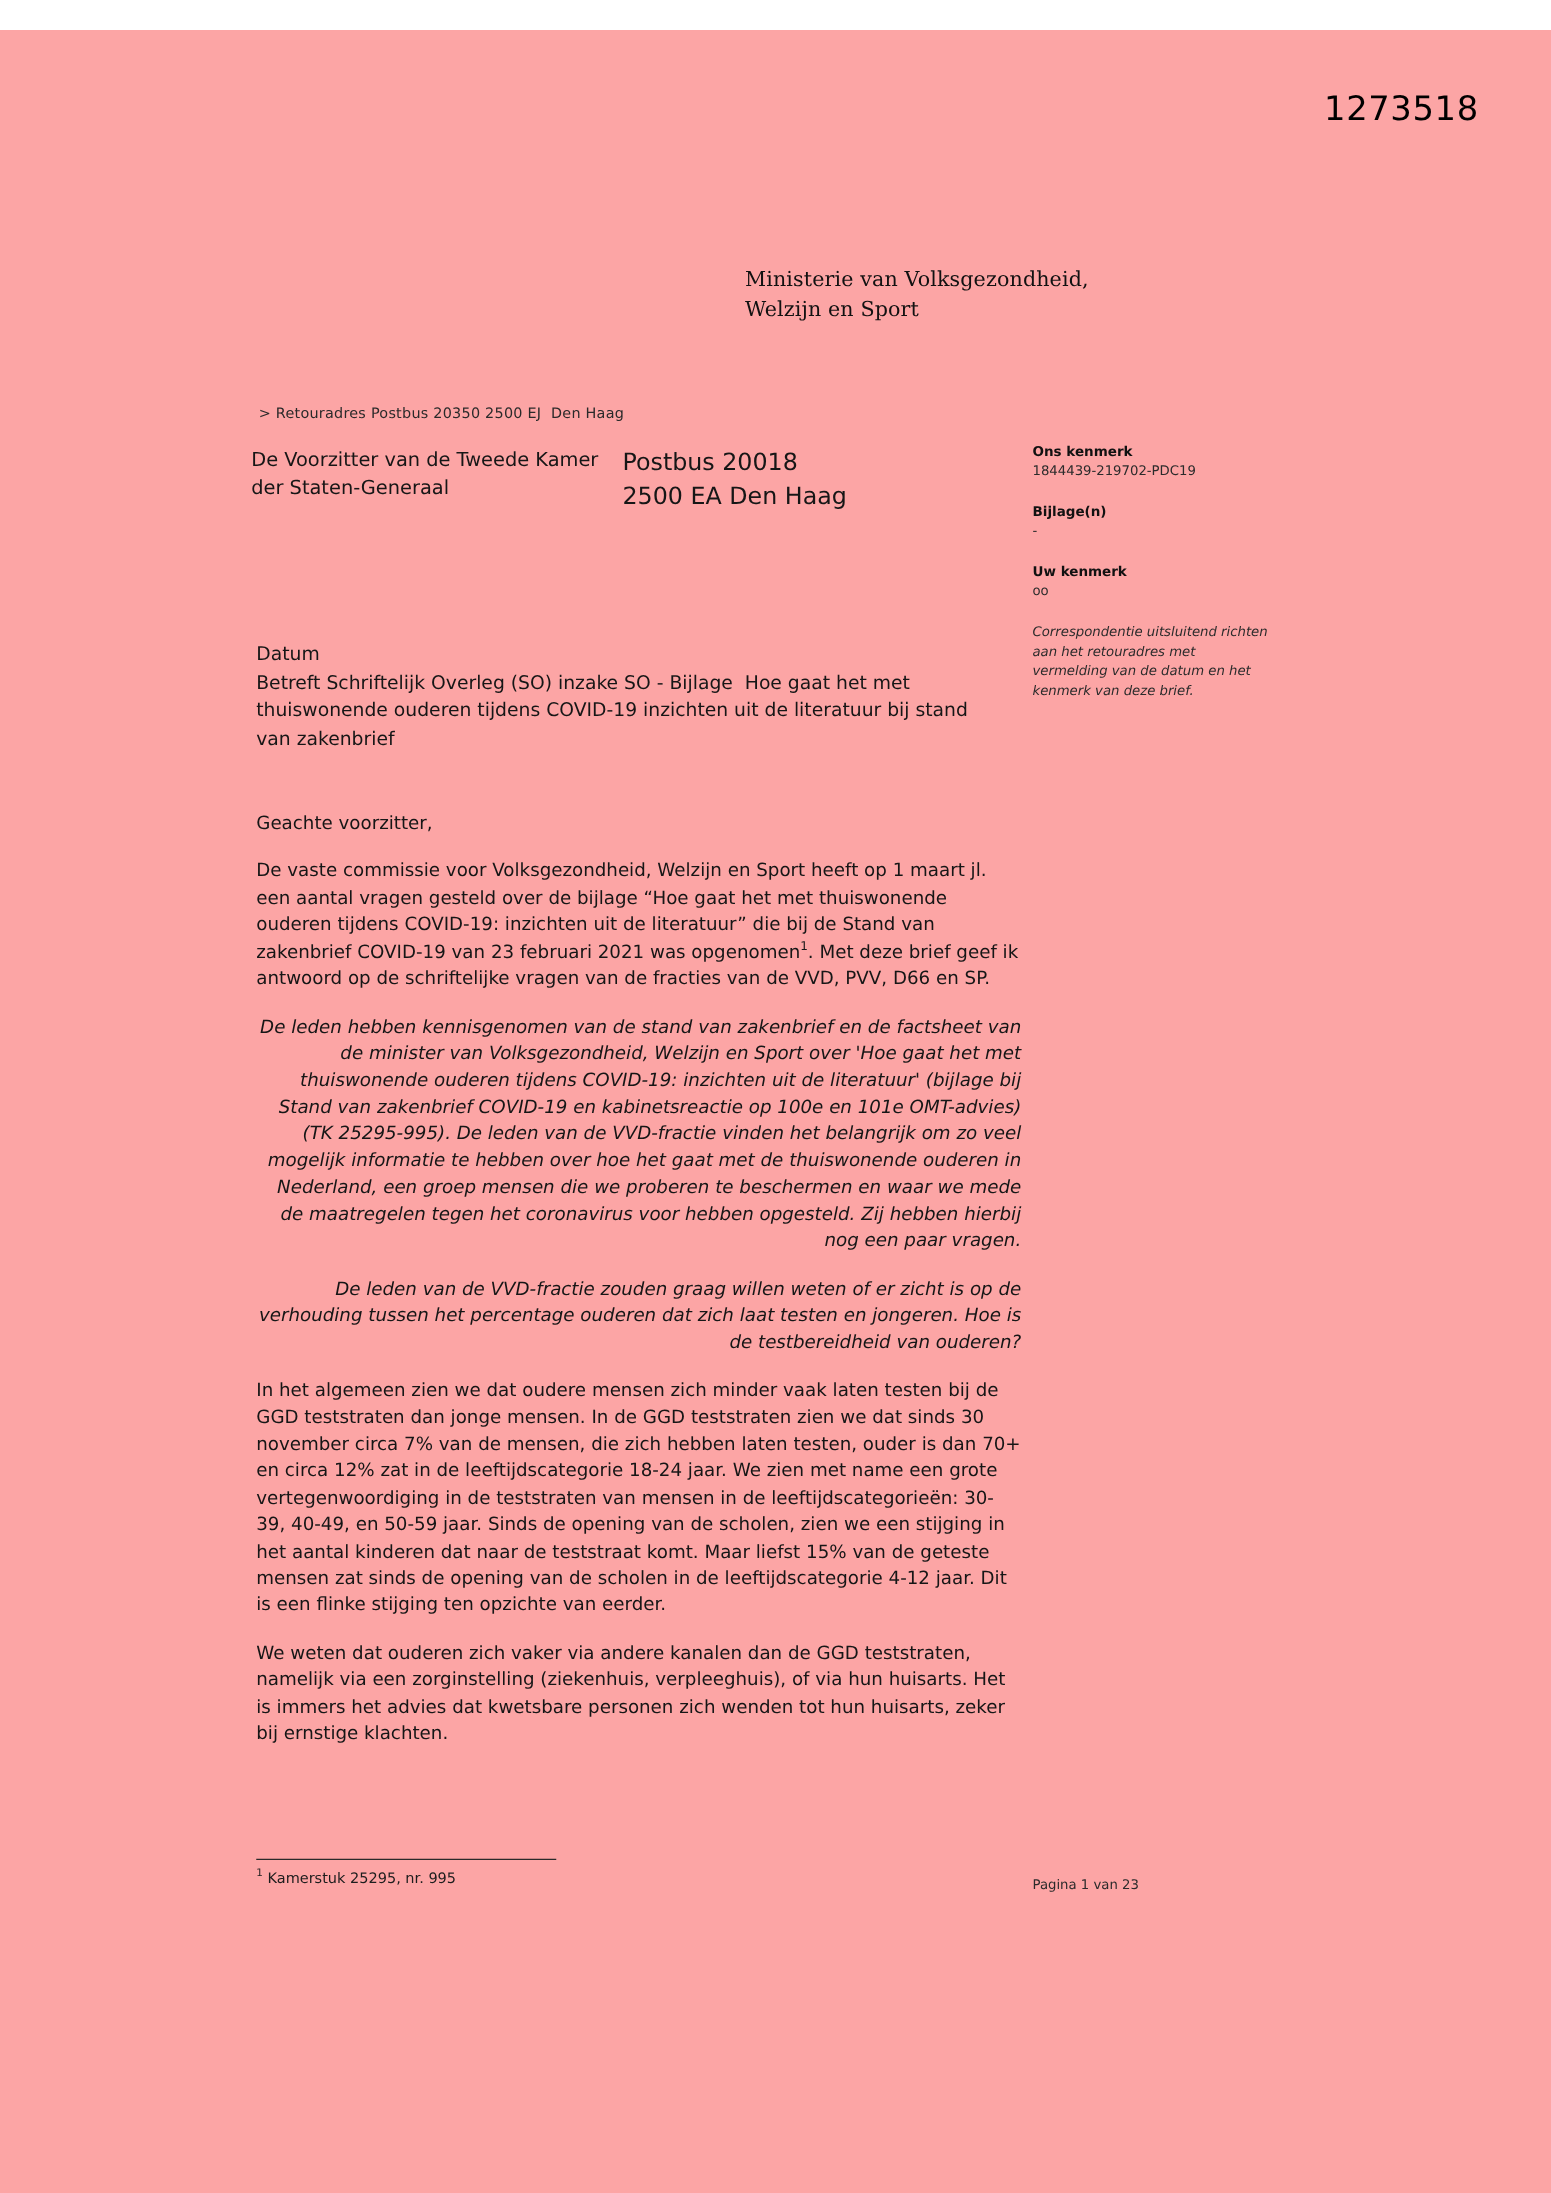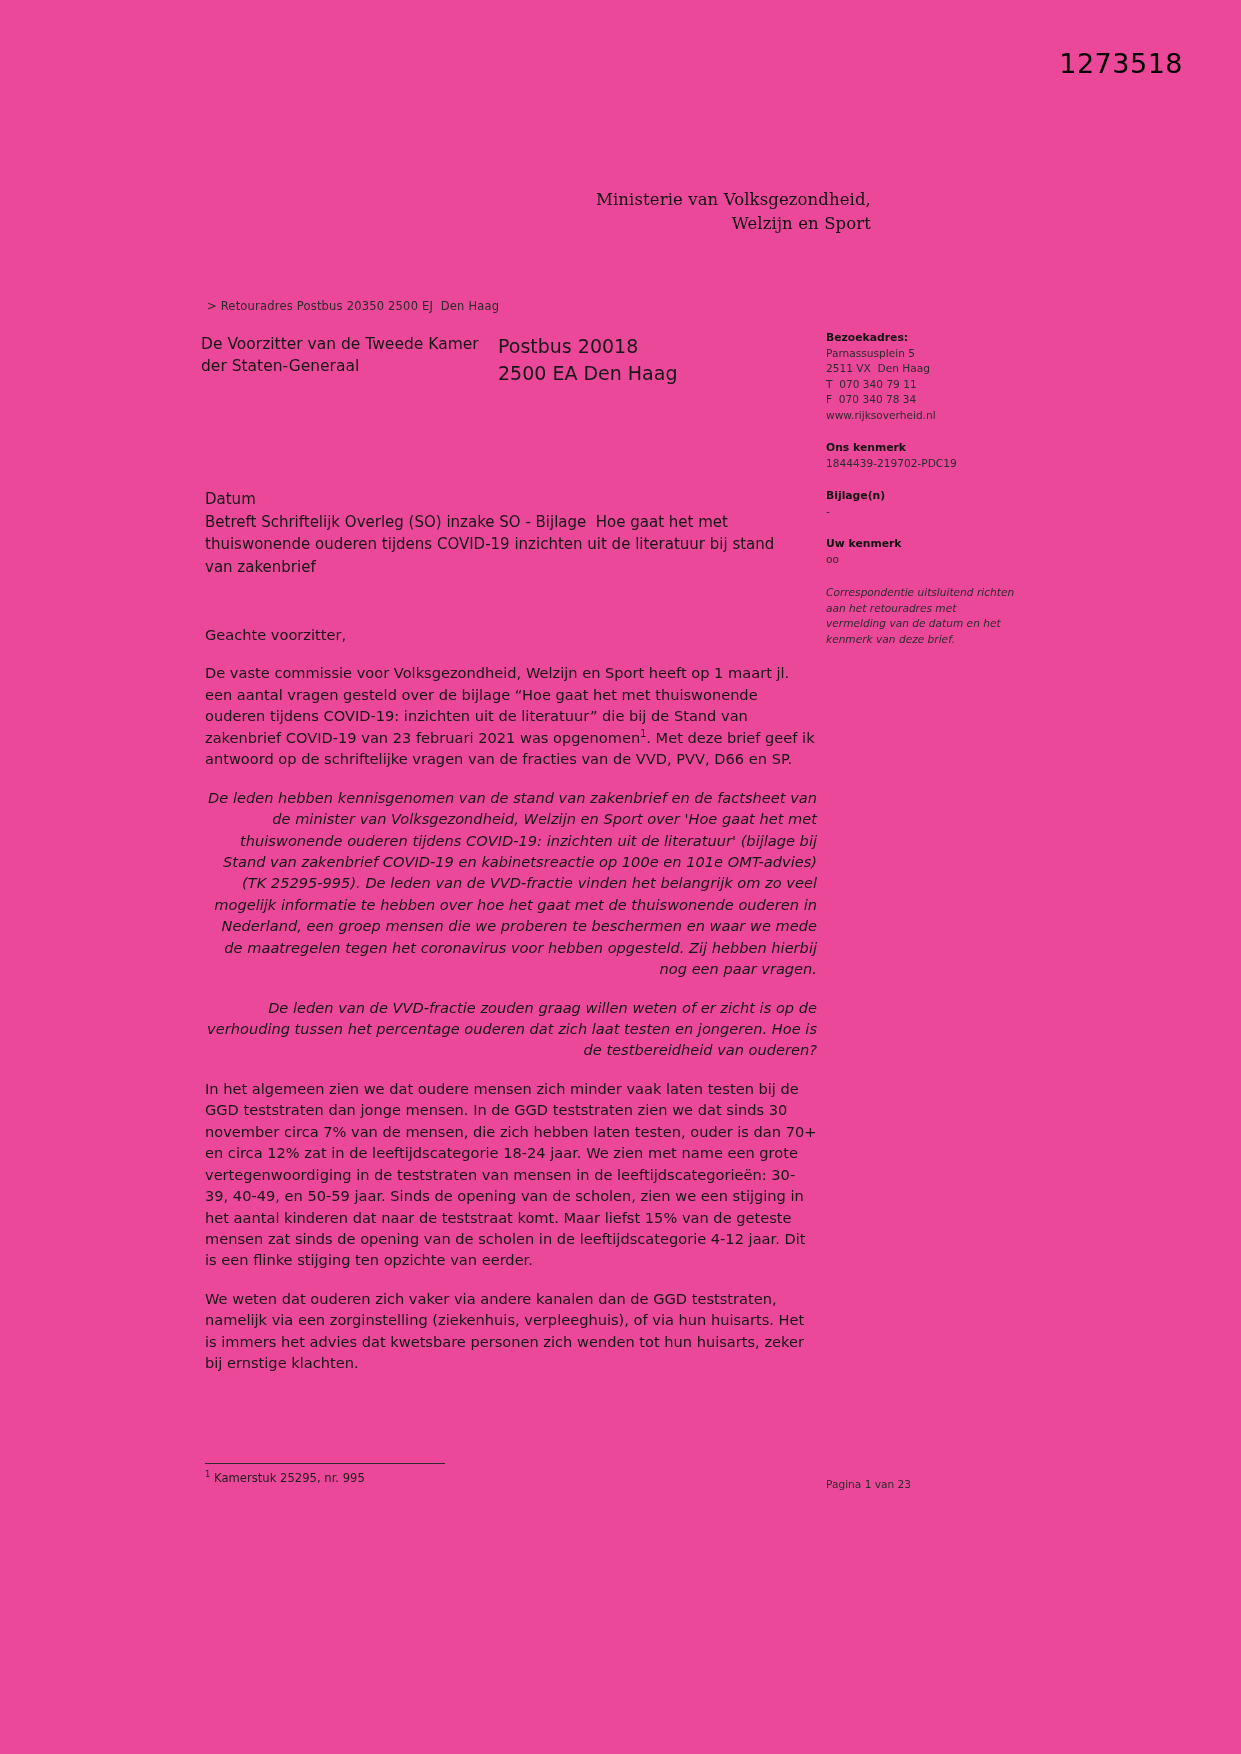--- a/index.html
+++ b/index.html
@@ -12,21 +12,22 @@
     height: 1754px;
     position: relative;
     font-family: "DejaVu Sans", sans-serif;
     color: #1a1a1a;
     overflow: hidden;
   }
 
   .page {
     position: absolute;
     inset: 0;
-    background: #ec4899;
+    background: #fca5a5;
+    margin-top: 24px;
   }
 
   
   .doc-number {
     position: absolute;
     top: 48px;
     right: 58px;
     font-size: 27px;
     letter-spacing: 0.5px;
     color: #000;
@@ -36,21 +37,20 @@
   
   .ministry {
     position: absolute;
     left: 596px;
     top: 188px;
     font-family: "DejaVu Serif", serif;
     font-size: 16.5px;
     line-height: 1.45;
     color: #111;
     letter-spacing: 0.1px;
-    text-align: right;
   }
 
   
   .retouradres {
     position: absolute;
     left: 207px;
     top: 299px;
     font-size: 11.5px;
     color: #2a2a2a;
     letter-spacing: 0.2px;
@@ -207,28 +207,20 @@
 
     <p class="it">De leden hebben kennisgenomen van de stand van zakenbrief en de factsheet van de minister van Volksgezondheid, Welzijn en Sport over 'Hoe gaat het met thuiswonende ouderen tijdens COVID-19: inzichten uit de literatuur' (bijlage bij Stand van zakenbrief COVID-19 en kabinetsreactie op 100e en 101e OMT-advies) (TK 25295-995). De leden van de VVD-fractie vinden het belangrijk om zo veel mogelijk informatie te hebben over hoe het gaat met de thuiswonende ouderen in Nederland, een groep mensen die we proberen te beschermen en waar we mede de maatregelen tegen het coronavirus voor hebben opgesteld. Zij  hebben hierbij nog een paar vragen.</p>
 
     <p class="it">De leden van de VVD-fractie zouden graag willen weten of er zicht is op de verhouding tussen het percentage ouderen dat zich laat testen en jongeren. Hoe is de testbereidheid van ouderen?</p>
 
     <p>In het algemeen zien we dat oudere mensen zich minder vaak laten testen bij de GGD teststraten dan jonge mensen. In de GGD teststraten zien we dat sinds 30 november circa 7% van de mensen, die zich hebben laten testen, ouder is dan 70+ en circa 12% zat in de leeftijdscategorie 18-24 jaar. We zien met name een grote vertegenwoordiging in de teststraten van mensen in de leeftijdscategorieën: 30-39, 40-49, en 50-59 jaar. Sinds de opening van de scholen, zien we  een stijging in het aantal kinderen dat naar de teststraat komt. Maar liefst 15% van de geteste mensen zat sinds de opening van de scholen in de leeftijdscategorie 4-12 jaar. Dit is een flinke stijging ten opzichte van eerder.</p>
     <p>We weten dat ouderen zich vaker via andere kanalen dan de GGD teststraten, namelijk via een zorginstelling (ziekenhuis, verpleeghuis), of via hun huisarts. Het is immers het advies dat kwetsbare personen zich wenden tot hun huisarts, zeker bij ernstige klachten.</p>
   </div>
 
   <div class="meta">
-    <div class="grp">
-      <div class="h row">Bezoekadres:</div>
-      <div class="row">Parnassusplein 5</div>
-      <div class="row">2511 VX  Den Haag</div>
-      <div class="row">T  070 340 79 11</div>
-      <div class="row">F  070 340 78 34</div>
-      <div class="row">www.rijksoverheid.nl</div>
-    </div>
 
     <div class="grp">
       <div class="h row">Ons kenmerk</div>
       <div class="row">1844439-219702-PDC19</div>
     </div>
 
     <div class="grp">
       <div class="h row">Bijlage(n)</div>
       <div class="row">-</div>
     </div>

